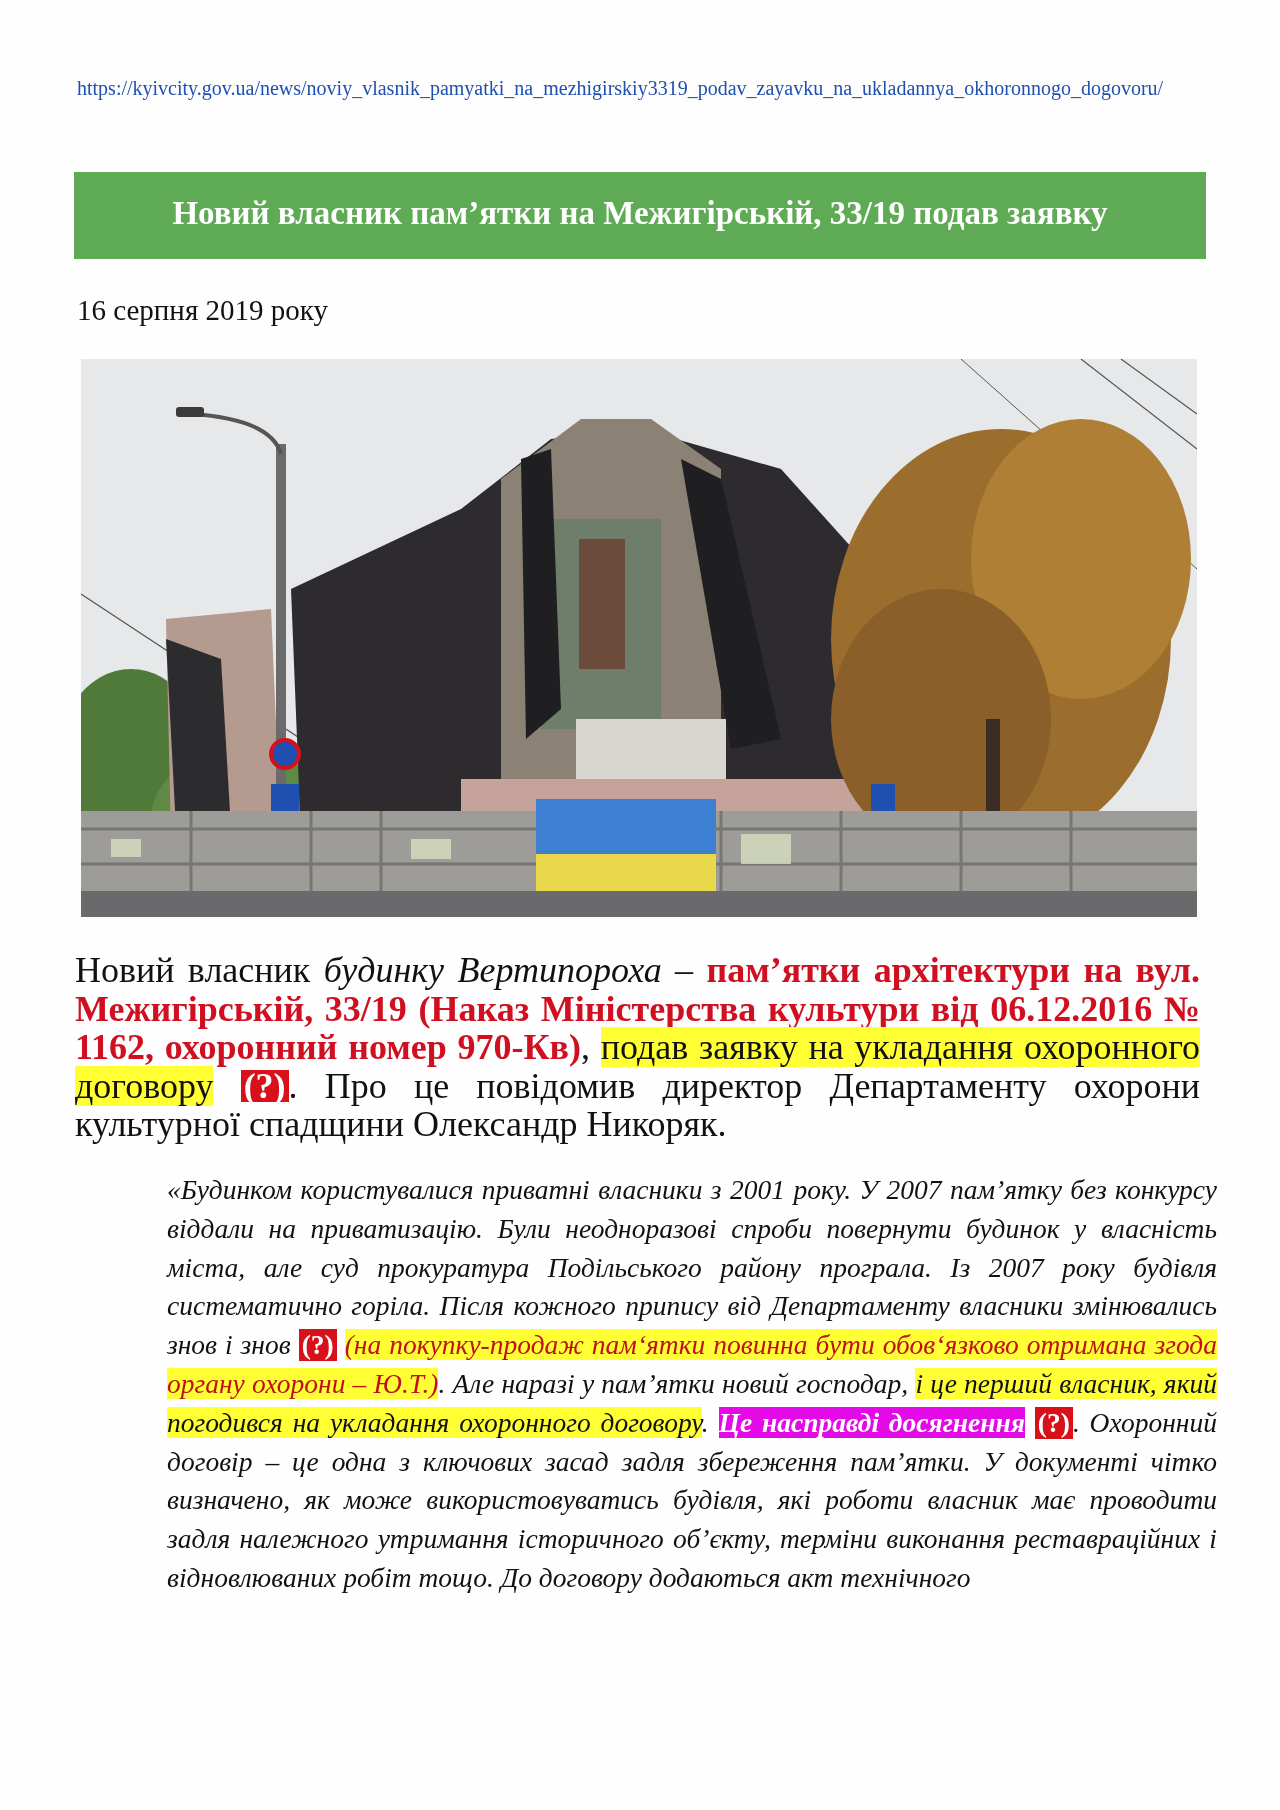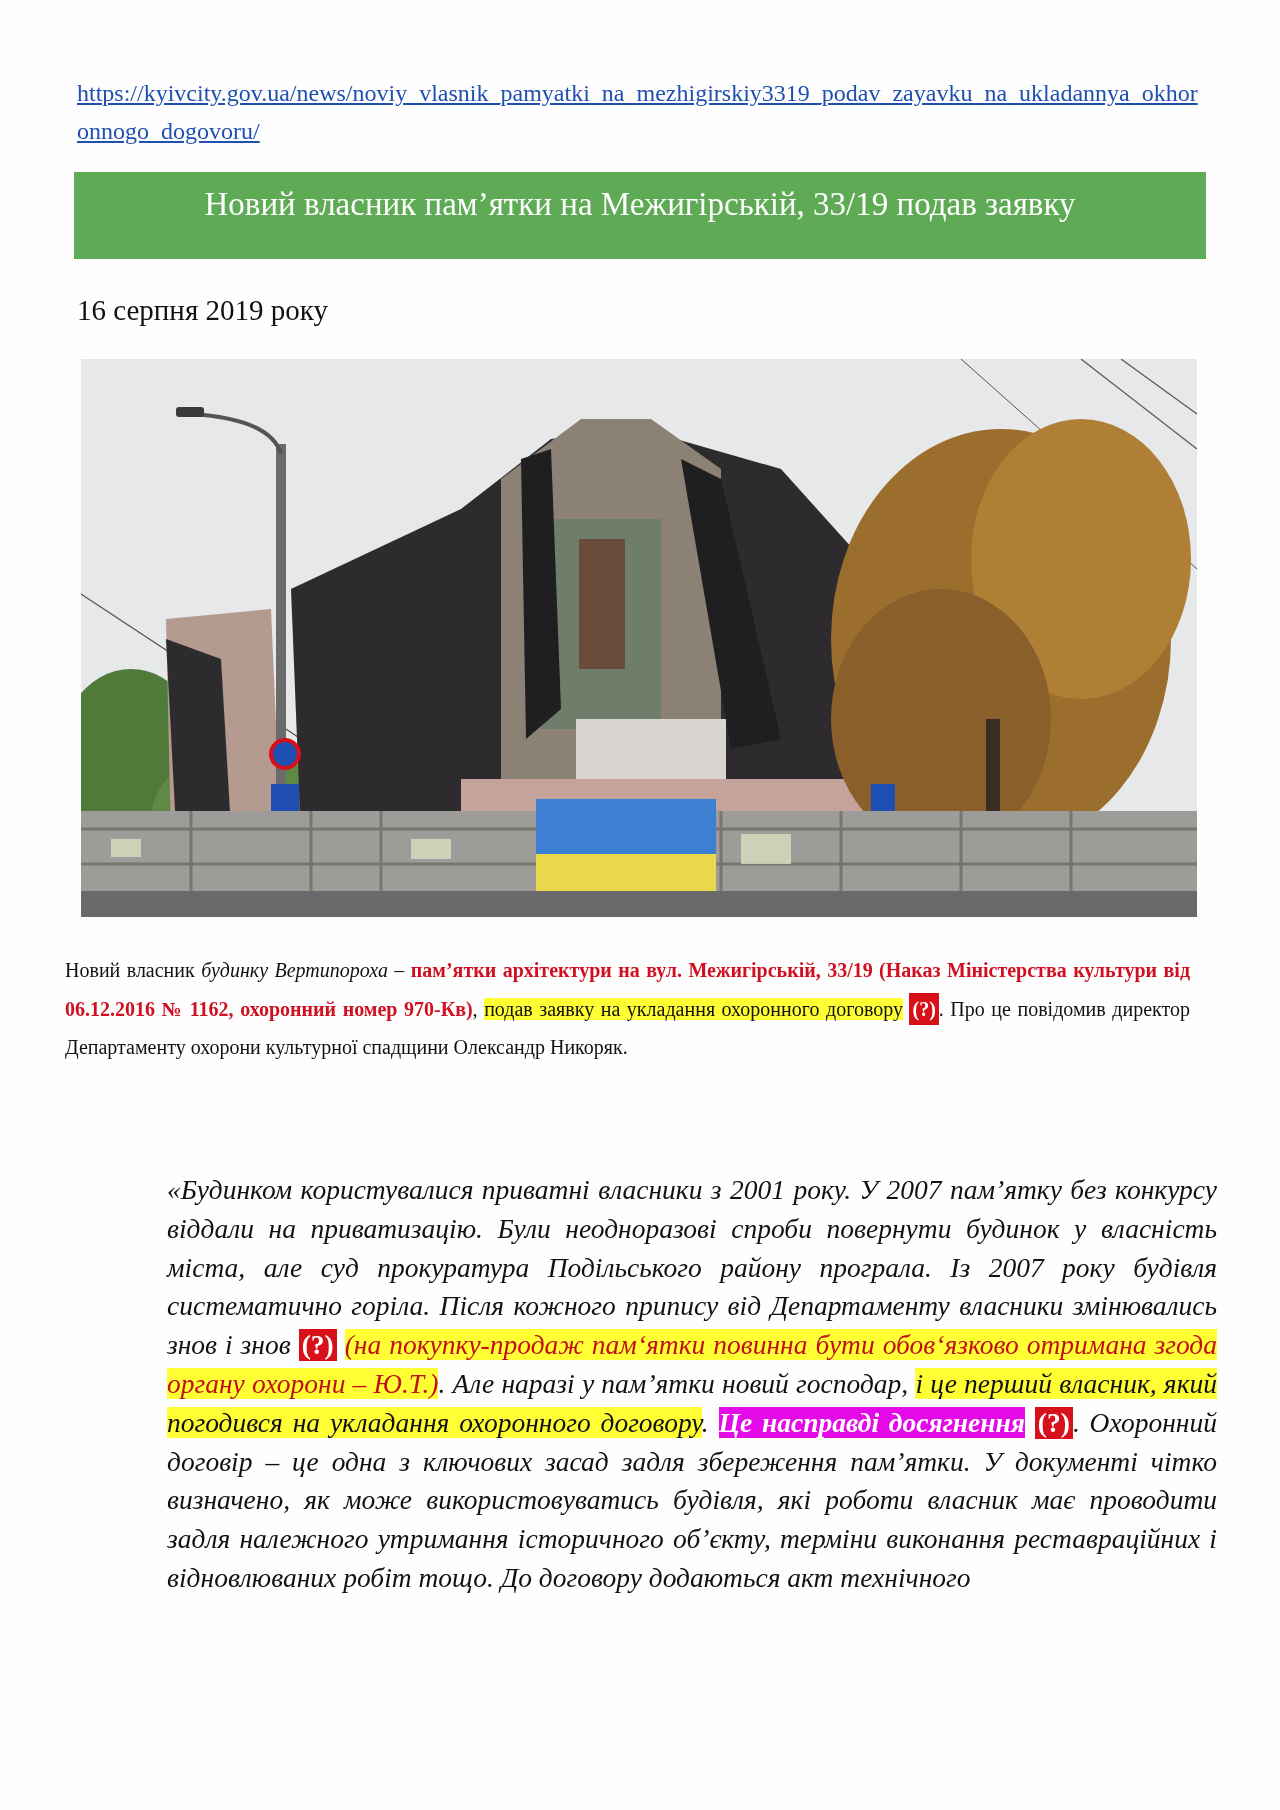--- a/index.html
+++ b/index.html
@@ -1,33 +1,33 @@
 <!DOCTYPE html>
 <html><head>
 <meta charset="utf-8">
 <style>
   html, body { margin: 0; padding: 0; background: #ffffff; }
   body { width: 1280px; height: 1810px; position: relative; overflow: hidden;
          font-family: "Liberation Serif", serif; color: #111111; }
   .page { position: absolute; left: 0; top: 0; width: 1280px; height: 1810px; background: #fefefe; }
 
   .src-link { position: absolute; left: 77px; top: 74px; width: 1128px;
-              font-size: 24px; line-height: 38px; color: #1f4fb0; text-decoration: underline;
+              font-size: 20px; line-height: 28px; color: #1f4fb0; 
               word-break: break-all; }
 
   .headline { position: absolute; left: 74px; top: 172px; width: 1132px; height: 87px;
-              background: #5faa55; color: #ffffff; font-weight: normal; text-align: center;
-              font-size: 33px; line-height: 40px; box-sizing: border-box; padding-top: 12px; }
+              background: #5faa55; color: #ffffff; font-weight: bold; text-align: center;
+              font-size: 33px; line-height: 40px; box-sizing: border-box; padding-top: 21px; }
 
   .date { position: absolute; left: 77px; top: 293px; font-size: 29px; line-height: 34px; text-align: right; }
 
   .photo { position: absolute; left: 81px; top: 359px; width: 1116px; height: 558px; overflow: hidden;
            background: linear-gradient(#e9ebed, #dfe2e3 40%, #cfd1cf 100%); }
 
-  .para { position: absolute; left: 65px; top: 951px; width: 1125px; font-size: 20px; line-height: 38.5px;
+  .para { position: absolute; left: 75px; top: 951px; width: 1125px; font-size: 36px; line-height: 38.5px;
           text-align: justify; text-align-last: left; }
   .quote { position: absolute; left: 152px; top: 1171px; width: 1050px; font-size: 27.5px; line-height: 38.8px;
            text-align: justify; text-align-last: left; font-style: italic; margin-left: 15px; }
 
   .red-bold { color: #d01020; font-weight: bold; }
   .red { color: #c0101a; }
   .hl-yellow { background: #ffff33; }
   .hl-magenta { background: #e40ae8; color: #ffffff; font-weight: bold; }
   .badge { display: inline-block; background: #d8101a; color: #ffffff; font-weight: bold; font-style: normal;
            padding: 0 3px; line-height: 32px; }

